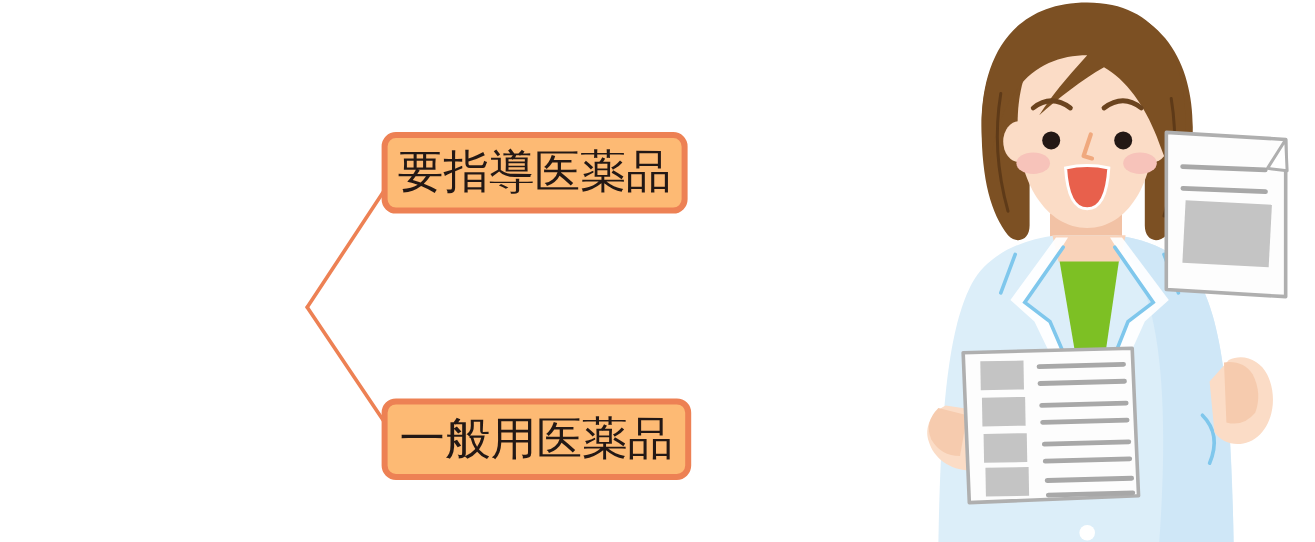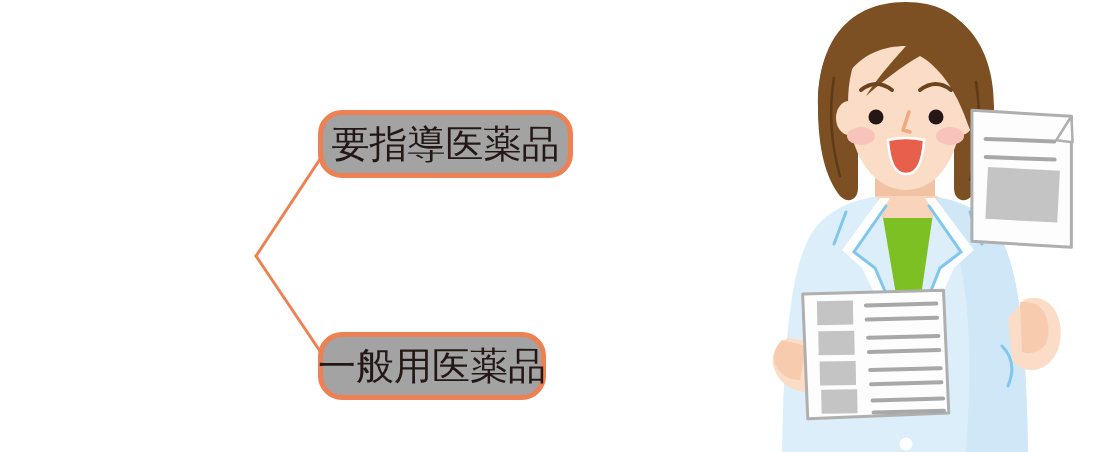--- a/index.html
+++ b/index.html
@@ -30,22 +30,22 @@
     left: 0;
     top: 0;
     width: 620px;
     height: 452px;
   }
 
   .node-box {
     position: absolute;
     box-sizing: border-box;
     border: 5px solid #ED8154;
-    border-radius: 24px;
-    background: #a3a3a3;
+    border-radius: 12px;
+    background: #fdba74;
     display: flex;
     align-items: center;
     justify-content: center;
     z-index: 3;
   }
   .node-label {
     color: #231815;
     font-size: 38px;
     line-height: 1;
     letter-spacing: 0px;
@@ -61,21 +61,21 @@
   }
   #node-branch-0 {
     left: 318px;
     top: 110px;
     width: 255px;
     height: 68px;
   }
   #node-branch-1 {
     left: 318px;
     top: 332px;
-    width: 228px;
+    width: 258px;
     height: 68px;
   }
 
   
   .illustration {
     position: absolute;
     left: 730px;
     top: 0px;
     width: 366px;
     height: 452px;

